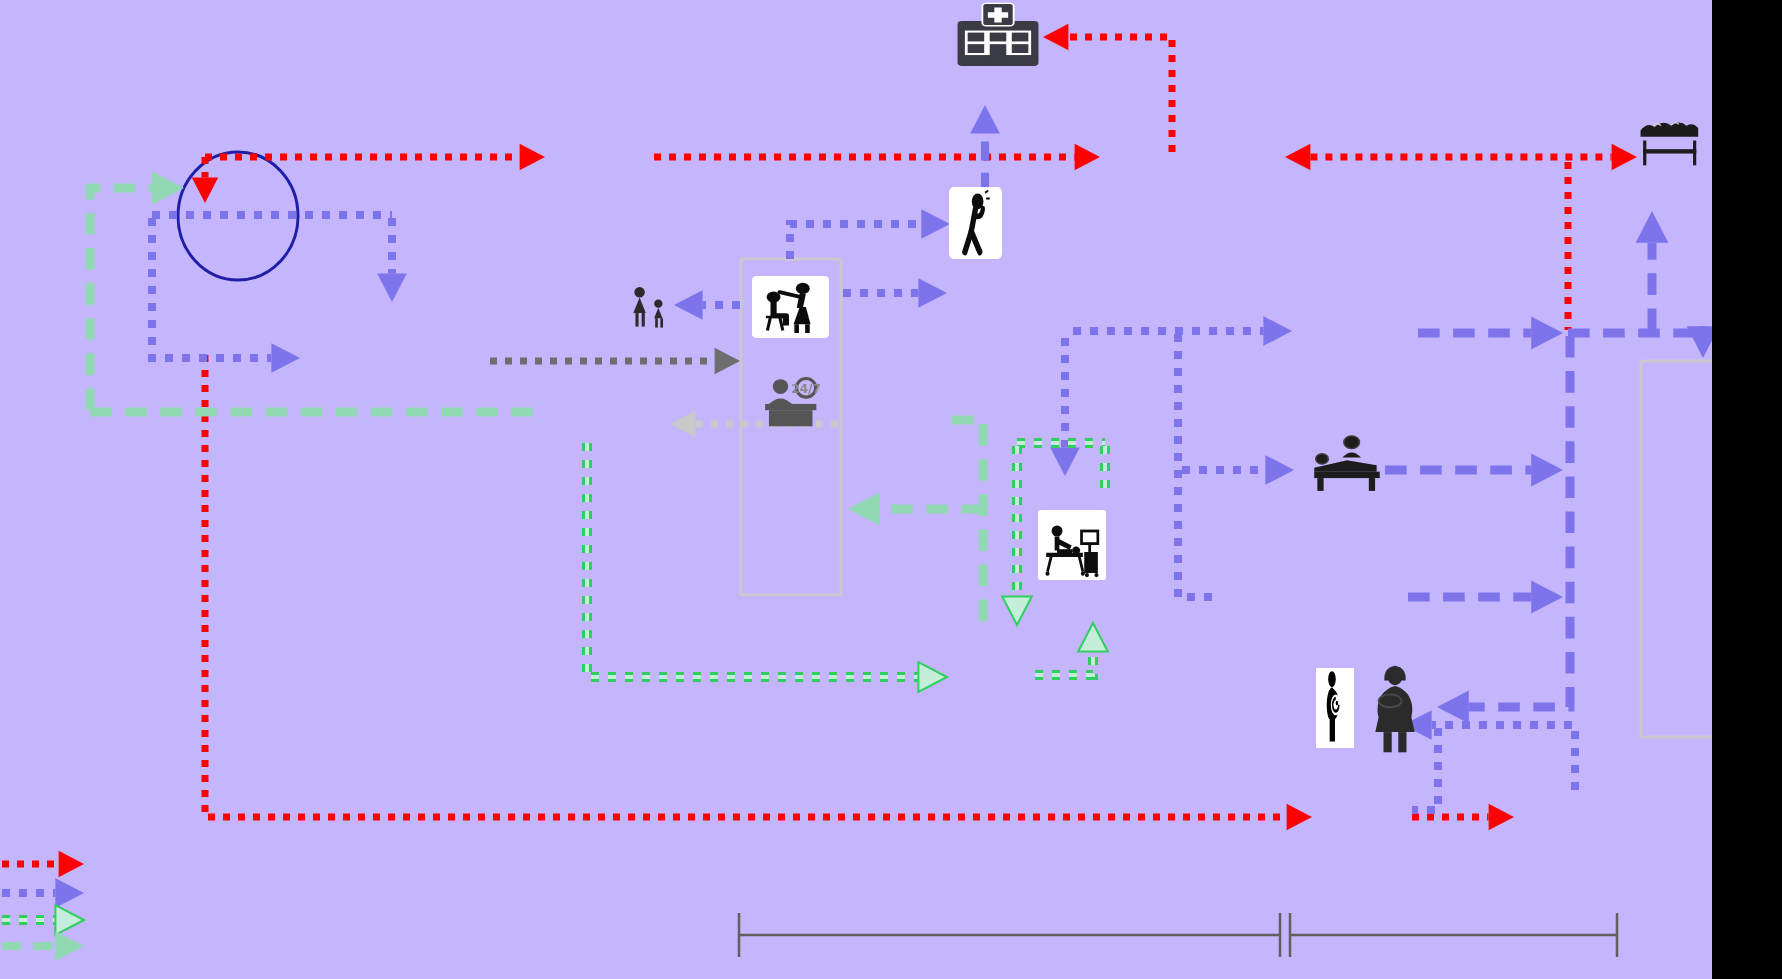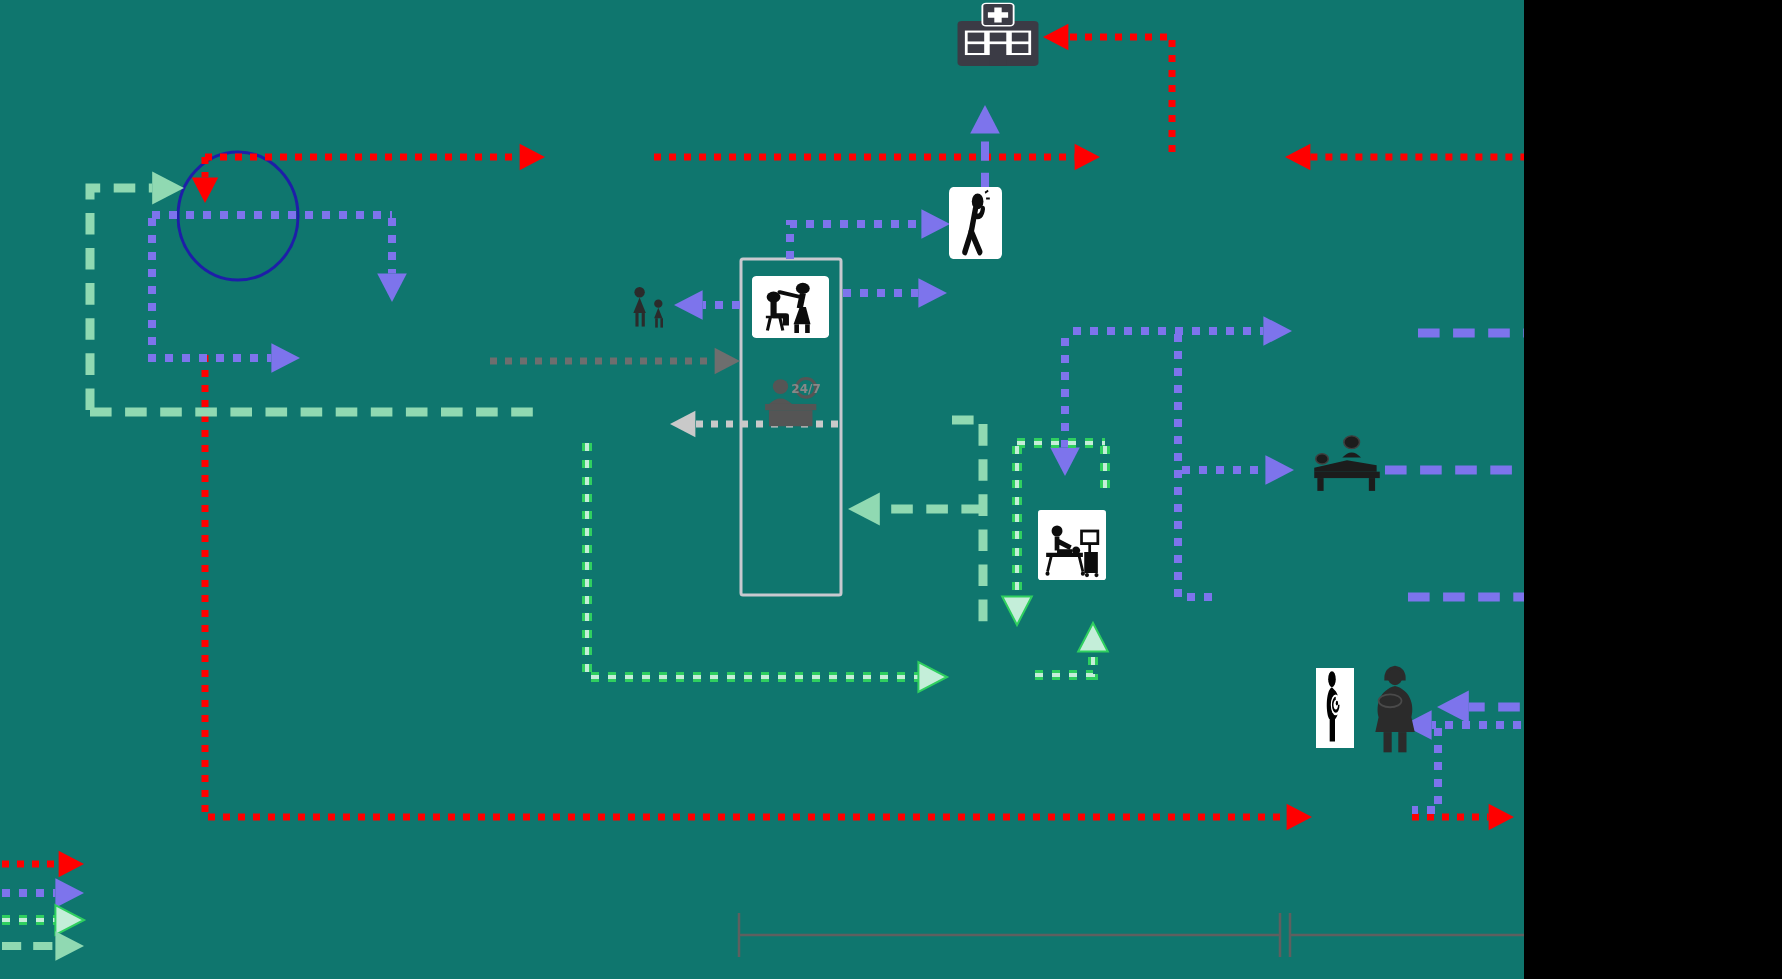--- a/index.html
+++ b/index.html
@@ -1,16 +1,16 @@
 <!DOCTYPE html>
 <html><head>
 <meta charset="utf-8">
 <style>
   html,body{margin:0;padding:0;background:#000;}
-  .stage{position:relative;width:1524px;height:979px;background:#0f766e;overflow:hidden;}
+  .stage{position:relative;width:1712px;height:979px;background:#c4b5fd;overflow:hidden;}
   svg{display:block;}
   text.badge{font-family:"DejaVu Sans",sans-serif;font-weight:bold;}
 </style>
 </head>
 <body>
 
 <div class="stage">
   <svg id="diagram" xmlns="http://www.w3.org/2000/svg" width="1782" height="979" viewBox="0 0 1782 979">
     <defs>
       <symbol id="sym-hospital" viewBox="0 0 100 100" preserveAspectRatio="none">

